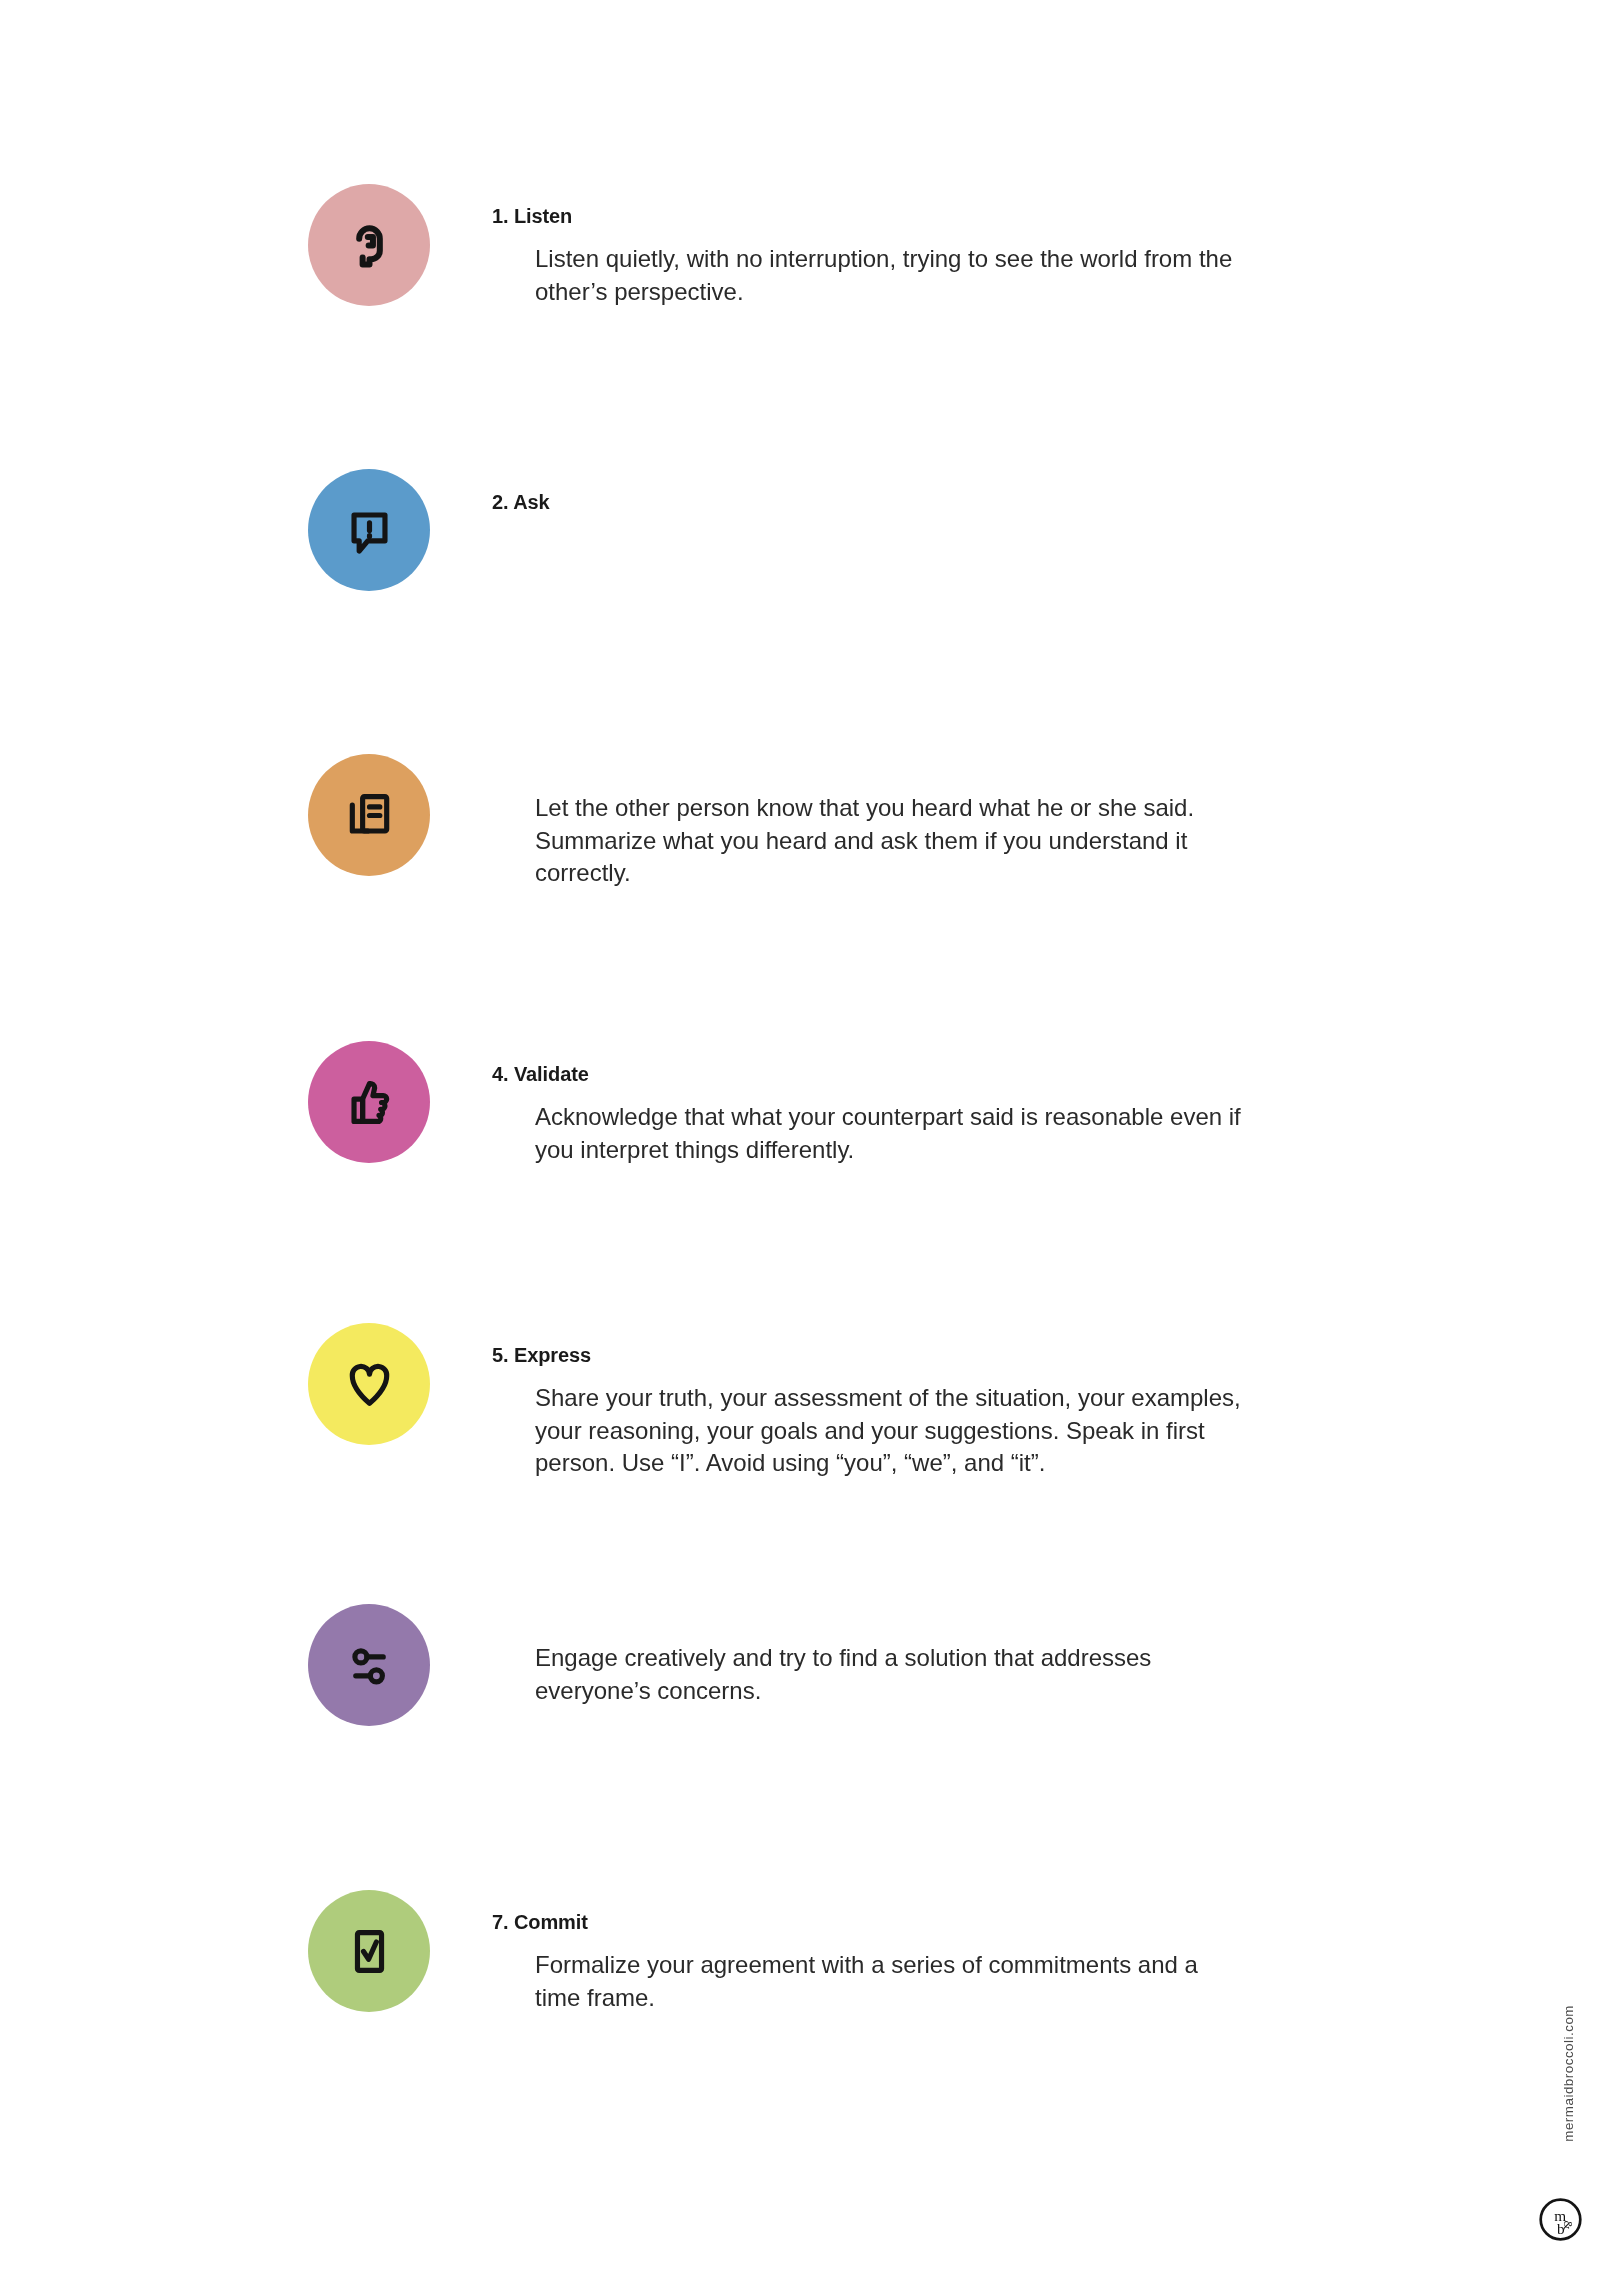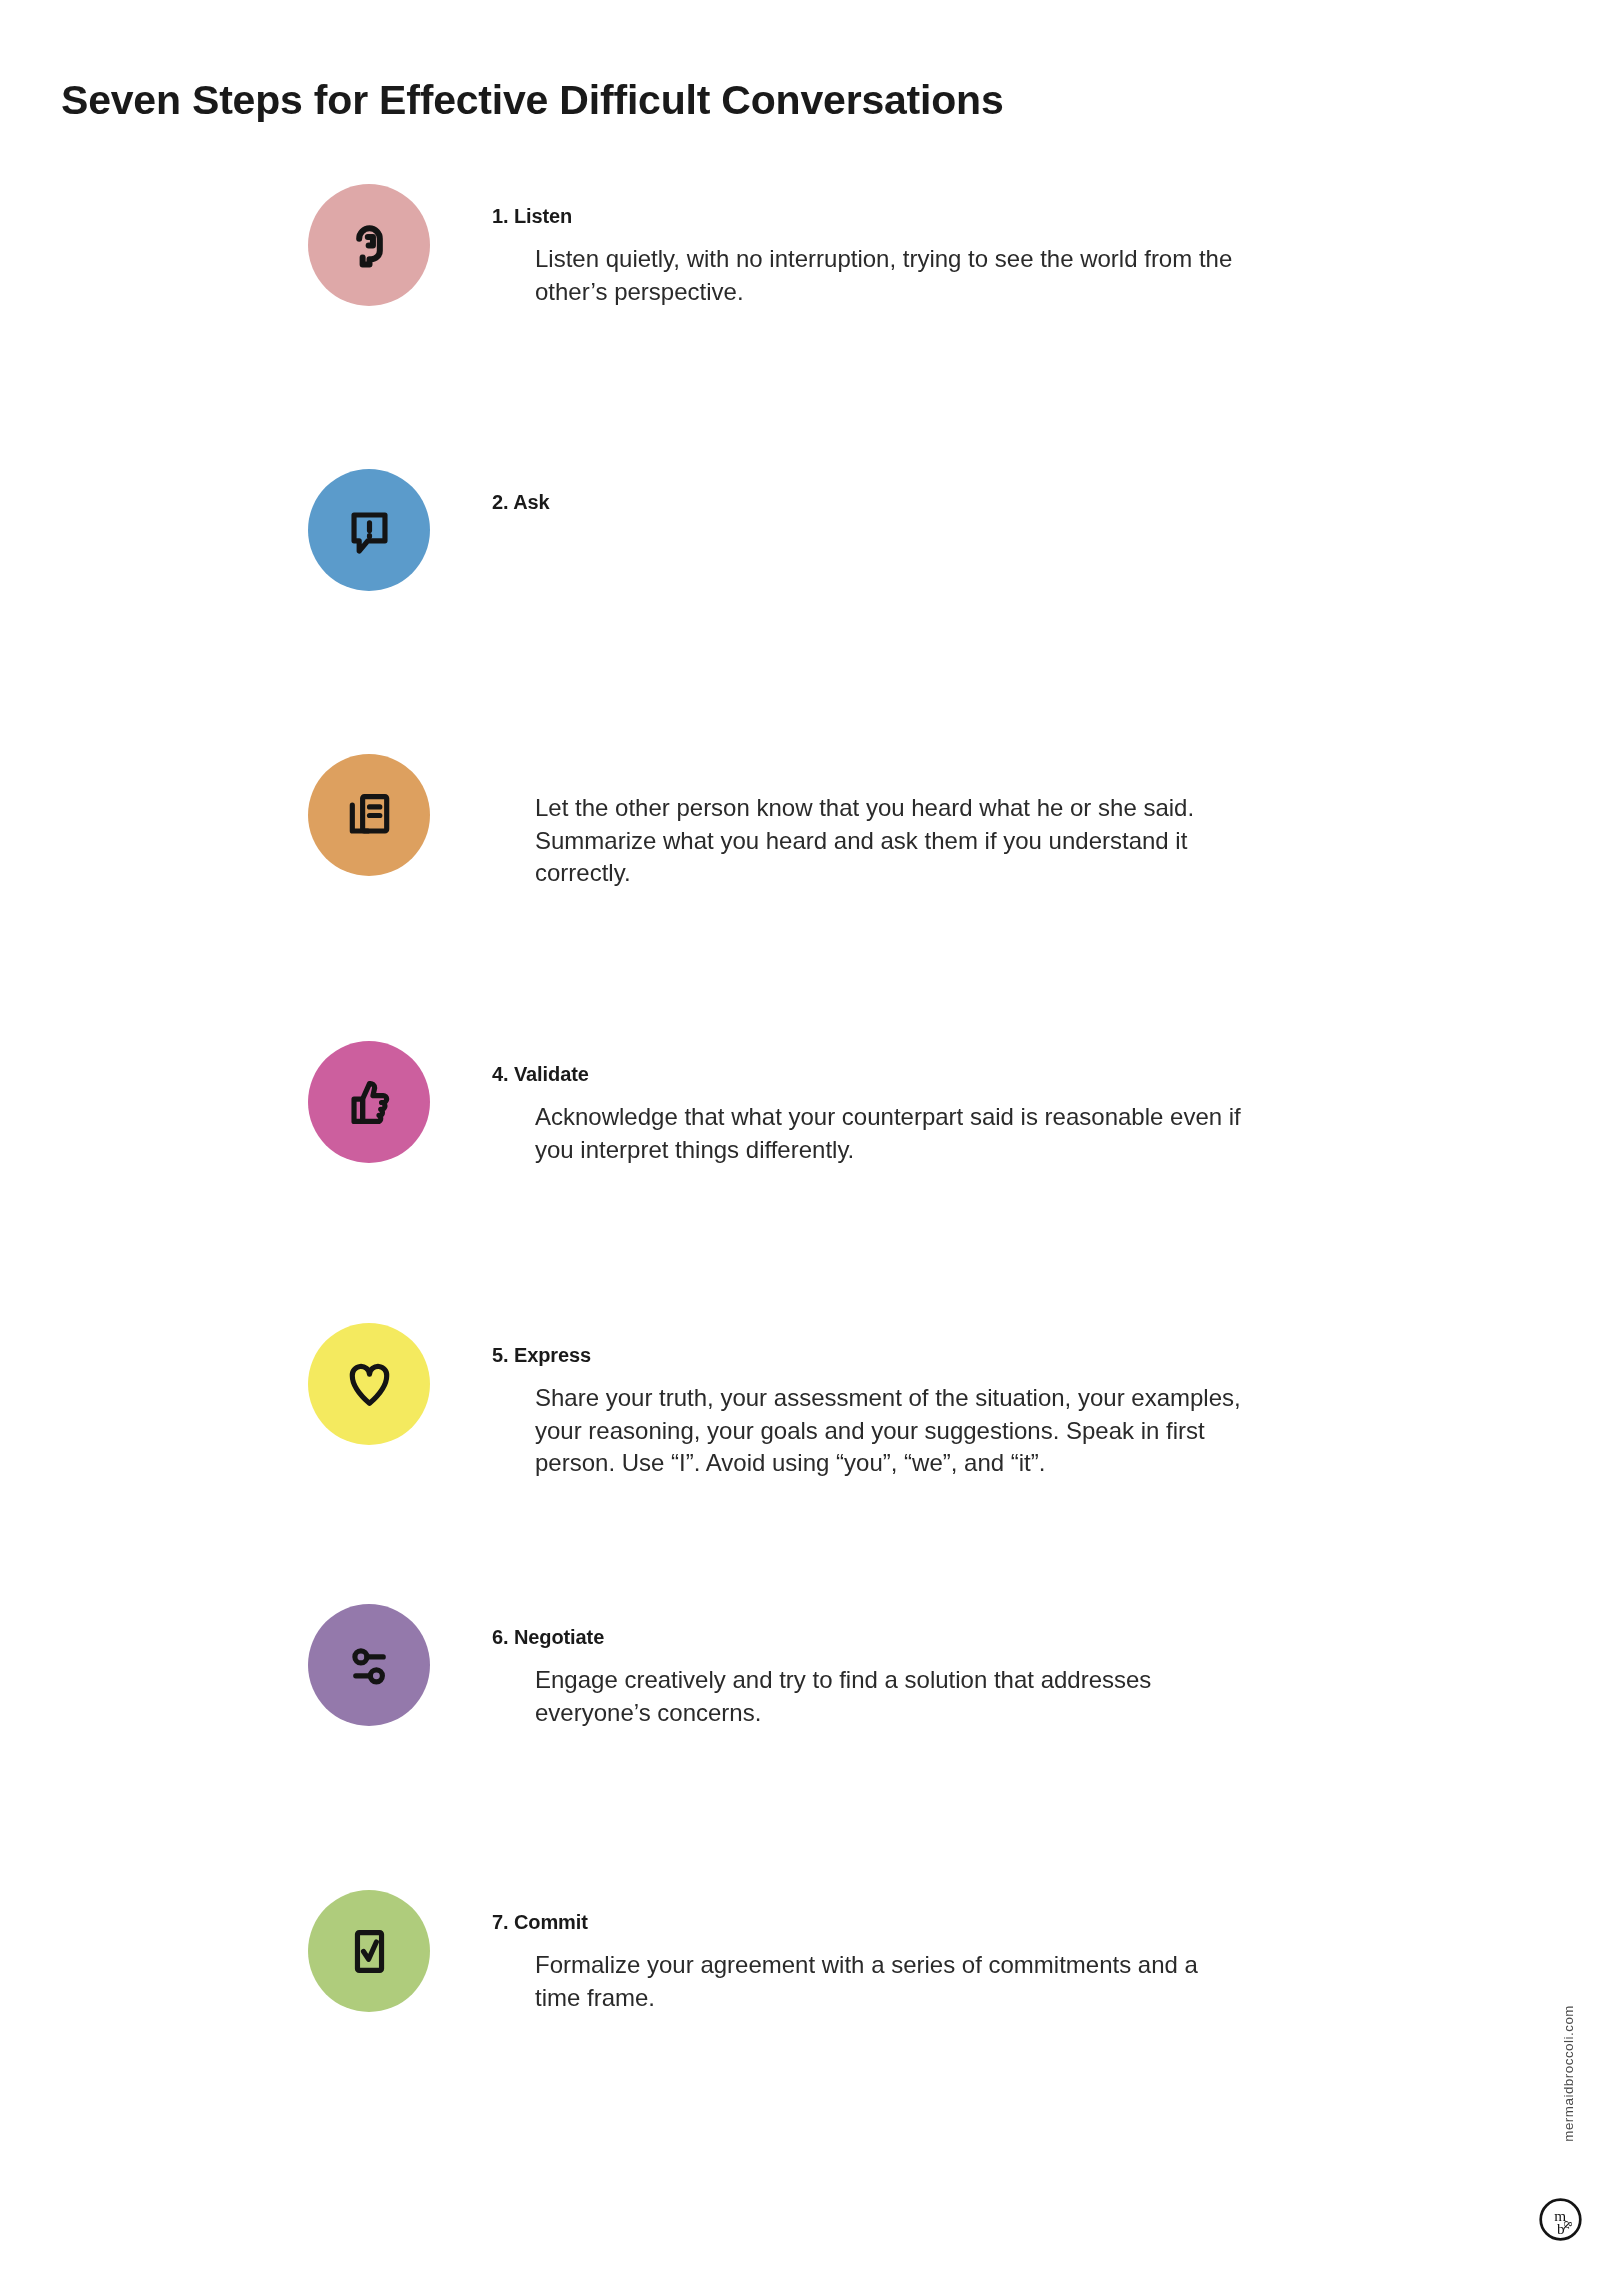--- a/index.html
+++ b/index.html
@@ -113,21 +113,20 @@
     width: 45px;
     height: 45px;
   }
   .brand-logo svg { display:block; width:45px; height:45px; }
 </style>
 </head>
 <body>
 
 <div id="poster">
 
-  <h1 class="poster-title">Seven Steps for Effective Difficult Conversations</h1>
 
   <div class="steps">
 
     <div class="step" style="height:0">
       <div class="step-badge" style="top:0px; background:#DEA8A8">
         <span>
           <svg viewBox="0 0 64 64" fill="none" stroke="#141414" stroke-width="7" stroke-linejoin="round" stroke-linecap="round">
             <path d="M20 24 a12 12 0 0 1 24 0 v14 a10 10 0 0 1 -10 10 h-2 v6 h-8 v-8"></path>
             <path d="M30 22 h6 v10 h-5"></path>
           </svg>
@@ -204,21 +203,20 @@
         <span>
           <svg viewBox="0 0 64 64" fill="none" stroke="#141414" stroke-width="6" stroke-linejoin="round" stroke-linecap="round">
             <circle cx="22" cy="22" r="7"></circle>
             <path d="M29 22 h19"></path>
             <circle cx="40" cy="44" r="7"></circle>
             <path d="M33 44 h-17"></path>
           </svg>
         </span>
       </div>
       <div class="step-body" style="top:1442px">
-        <div class="step-heading">6. Negotiate</div>
         <p class="step-desc">Engage creatively and try to find a solution that addresses everyone’s concerns.</p>
       </div>
     </div>
 
     <div class="step" style="height:0">
       <div class="step-badge" style="top:1706px; background:#AFCC7C">
         <span>
           <svg viewBox="0 0 64 64" fill="none" stroke="#141414" stroke-width="6" stroke-linejoin="round" stroke-linecap="round">
             <rect x="18" y="10" width="28" height="44" rx="2"></rect>
             <path d="M25 32 l6 9 l9 -20"></path>

